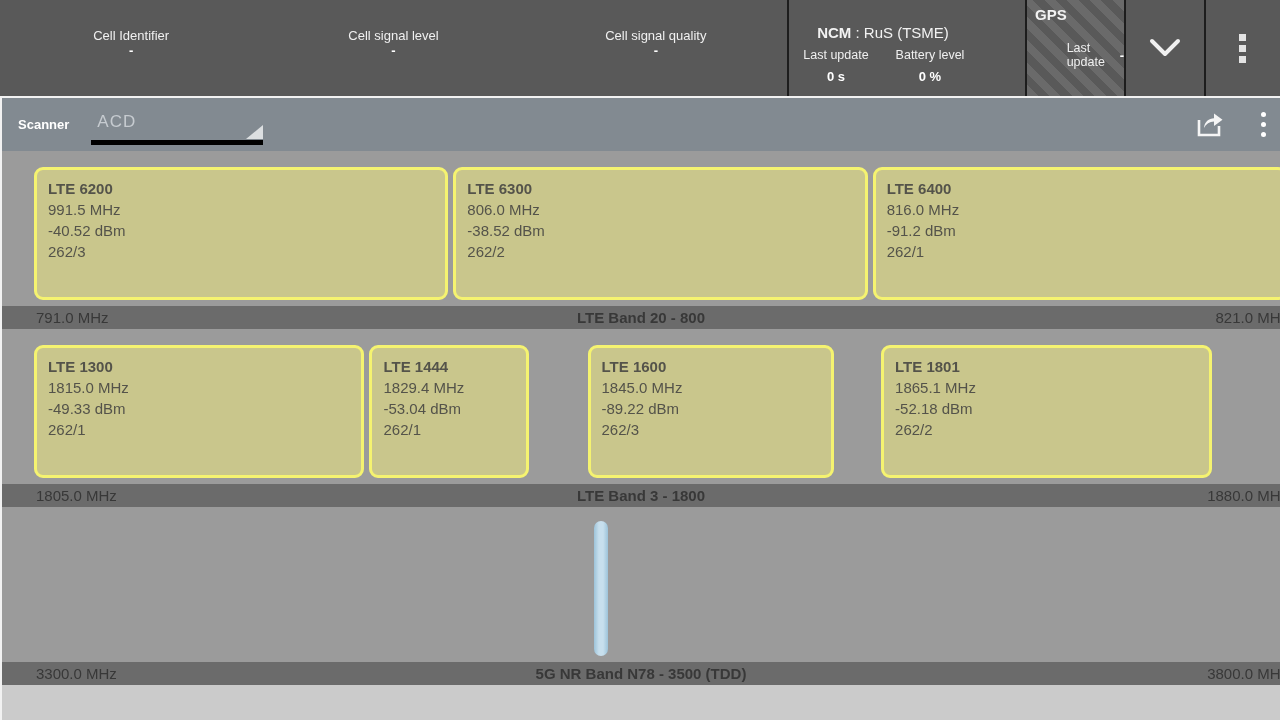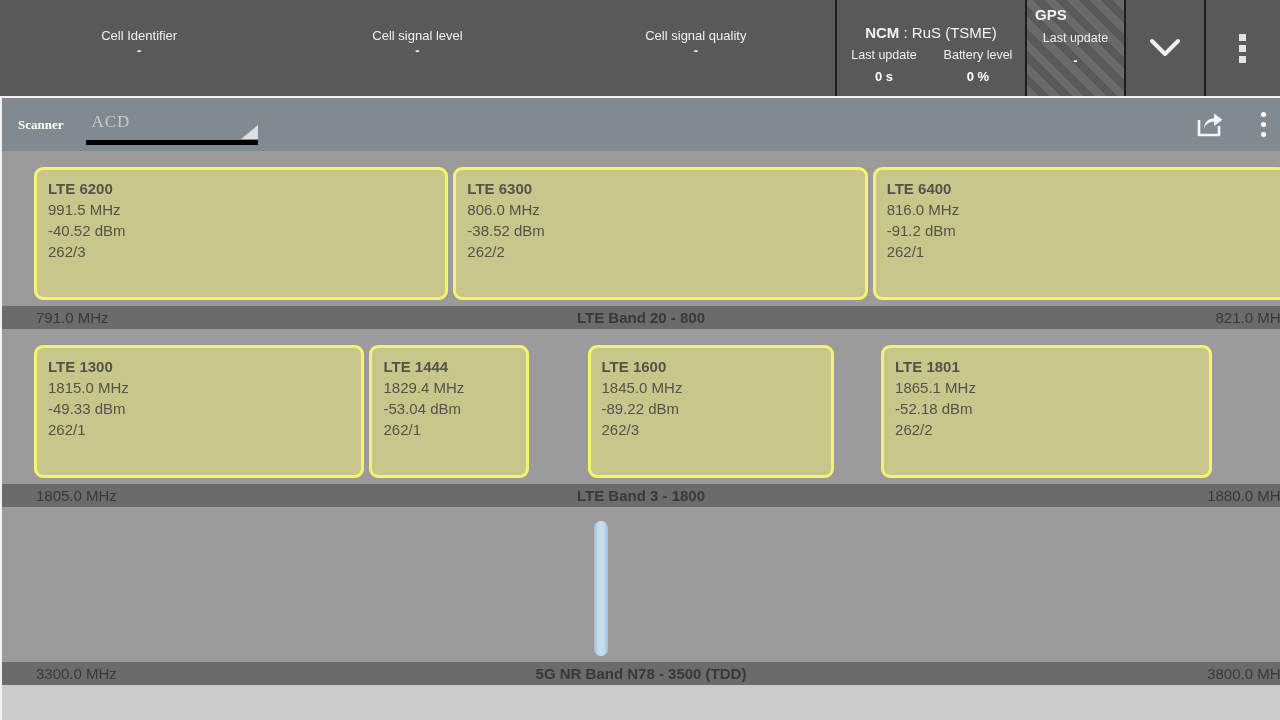--- a/index.html
+++ b/index.html
@@ -28,21 +28,21 @@
   }
   .ncm-title { font-size:15px; white-space:nowrap; }
   .ncm-title b { font-weight:bold; }
   .ncm-cols { display:flex; width:100%; margin-top:7px; }
   .ncm-sub { flex:1; display:flex; flex-direction:column; align-items:center; gap:7px; }
   .ncm-sub .stat-label { font-size:12.5px; }
 
   .gps-block {
     width:99px; border-left:2px solid #1d1d1d; padding-top:6px;
     background:repeating-linear-gradient(45deg, var(--hatch-a) 0 8px, var(--hatch-b) 8px 16px);
-    display:flex; flex-direction:column; align-items:center;
+    display:flex; flex-direction:row; align-items:center;margin-left:48px;
   }
   .gps-title { font-size:15px; font-weight:bold; align-self:flex-start; margin-left:8px; }
   .gps-block .stat-label { margin-top:8px; font-size:12.5px; }
   .gps-block .stat-value { margin-top:8px; }
 
   .icon-col {
     border-left:2px solid #1d1d1d; display:flex; align-items:center; justify-content:center;
     cursor:pointer;
   }
   .chevron-col { width:80px; }
@@ -51,21 +51,21 @@
   .sq-menu i { width:7px; height:7px; background:#e4e4e4; display:block; }
 
   
   .panel {
     position:absolute; top:96px; left:0; width:1280px; height:624px;
     border-top:2px solid #f2f2f2; border-left:2px solid #f2f2f2;
     background:var(--plot-bg); overflow:hidden;
   }
   .scanner-header {
     height:53px; background:var(--header-bg); display:flex; align-items:center;
-    position:relative; padding-left:16px;font-family:Liberation Serif, serif;
+    position:relative; padding-left:16px;
   }
   .scanner-label { font-size:13px; font-weight:bold; color:#fff; margin-right:22px; }
   .spinner {
     position:relative; width:172px; height:40px; cursor:pointer;
     border-bottom:5px solid #000000;
   }
   .spinner-value { font-size:17px; color:#c6cbd0; position:absolute; left:6px; top:7px; letter-spacing:1px; }
   .spinner-tri {
     position:absolute; right:0; bottom:1px; width:0; height:0;
     border-left:17px solid transparent; border-bottom:14px solid #dcdfe1;

